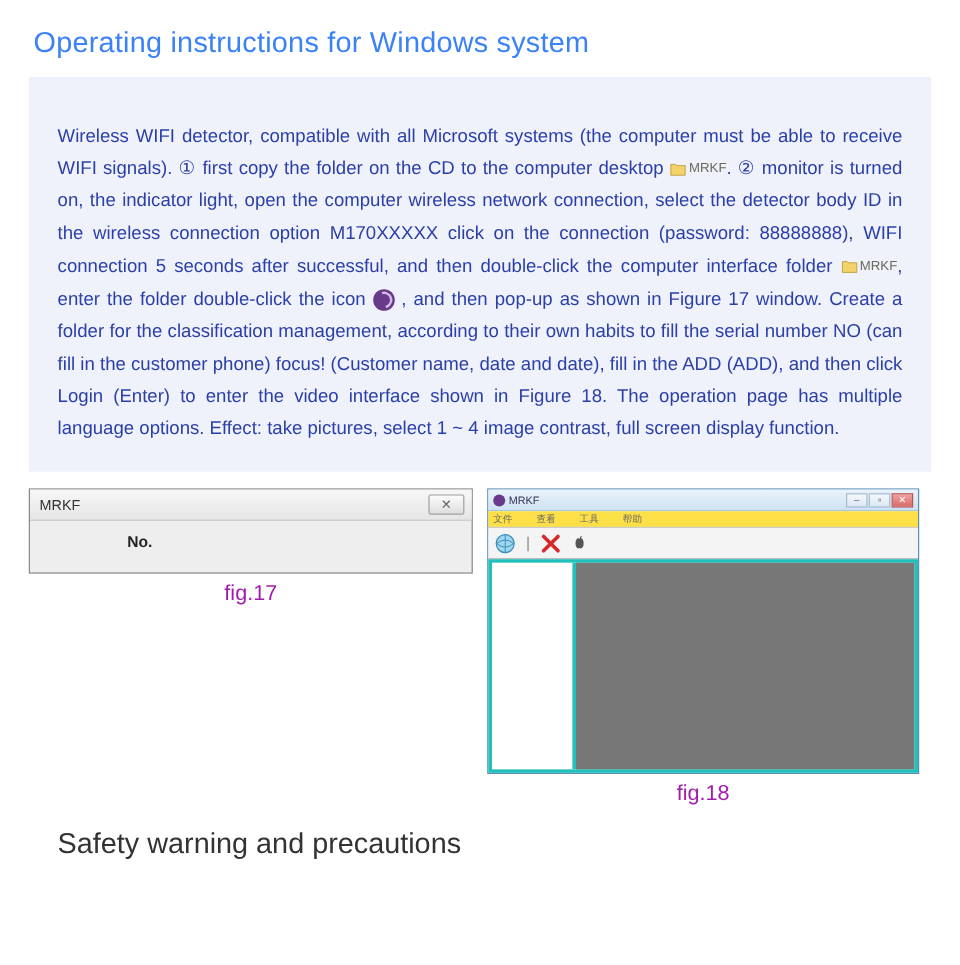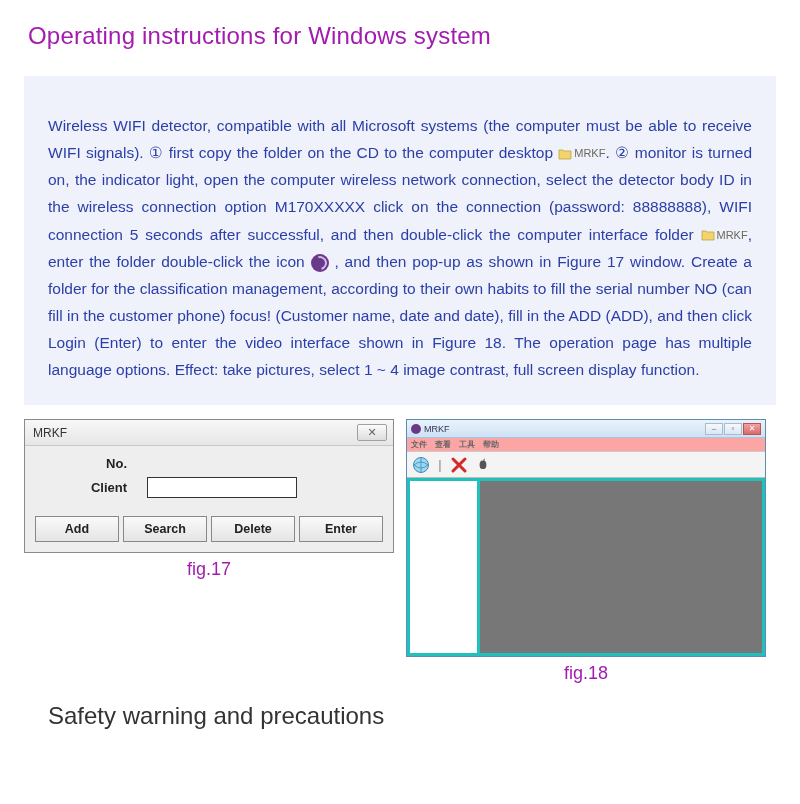--- a/index.html
+++ b/index.html
@@ -7,22 +7,22 @@
     width: 800px;
     height: 804px;
     background: #ffffff;
     font-family: "Segoe UI", Arial, sans-serif;
     overflow: hidden;
     color: #333;
   }
   .heading {
     font-size: 24px;
     font-weight: 400;
-    color: #a21caf;
-    padding: 22px 28px 26px 28px;
+    color: #3b82f6;
+    padding: 22px 28px 14px 28px;
     letter-spacing: 0.2px;
   }
   .instructions-box {
     margin: 0 24px 14px 24px;
     background: #eff1fb;
     padding: 36px 24px 22px 24px;
     color: #2b3fa8;
     font-size: 15.5px;
     line-height: 1.75;
     text-align: justify;
@@ -160,25 +160,25 @@
     position:relative; overflow:hidden;
   }
   .win18-winbtns { display:flex; gap:1px; }
   .win18-winbtn {
     width:18px; height:12px; border:1px solid #a8bcd0; background:linear-gradient(#f5f9fc,#dbe7f2);
     font-size:8px; display:flex; align-items:center; justify-content:center; color:#556;
   }
   .win18-winbtn.close { background: linear-gradient(#f2a0a0,#d96b6b); color:#fff; border-color:#b55; }
   .win18-menubar {
     height: 14px;
-    background: #fca5a5;
+    background: #fde047;
     border-bottom: 1px solid #ccc;
     font-size: 8px;
     color: #666;
-    display:flex; align-items:center; padding:0 4px; gap:8px;font-weight:bold;
+    display:flex; align-items:center; padding:0 4px; gap:20px;
   }
   .win18-toolbar {
     height: 26px;
     background: #f4f4f4;
     border-bottom: 1px solid #bbb;
     display: flex;
     align-items: center;
     gap: 3px;
     padding: 0 4px;
   }
@@ -237,30 +237,20 @@
   <div class="fig-col">
     <div class="dlg17">
       <div class="dlg17-titlebar">
         <span>MRKF</span>
         <span class="dlg17-close">✕</span>
       </div>
       <div class="dlg17-body">
         <div class="dlg17-row">
           <div class="dlg17-label">No.</div>
         </div>
-        <div class="dlg17-row">
-          <div class="dlg17-label">Client</div>
-          <input class="dlg17-input" value="" style="">
-        </div>
-      </div>
-      <div class="dlg17-btnrow">
-        <button class="dlg17-btn">Add</button>
-        <button class="dlg17-btn">Search</button>
-        <button class="dlg17-btn">Delete</button>
-        <button class="dlg17-btn">Enter</button>
       </div>
     </div>
     <div class="fig-caption">fig.17</div>
   </div>
 
   <div class="fig-col">
     <div class="win18">
       <div class="win18-titlebar">
         <div class="win18-titlebar-left">
           <span class="win18-title-icon"></span>

